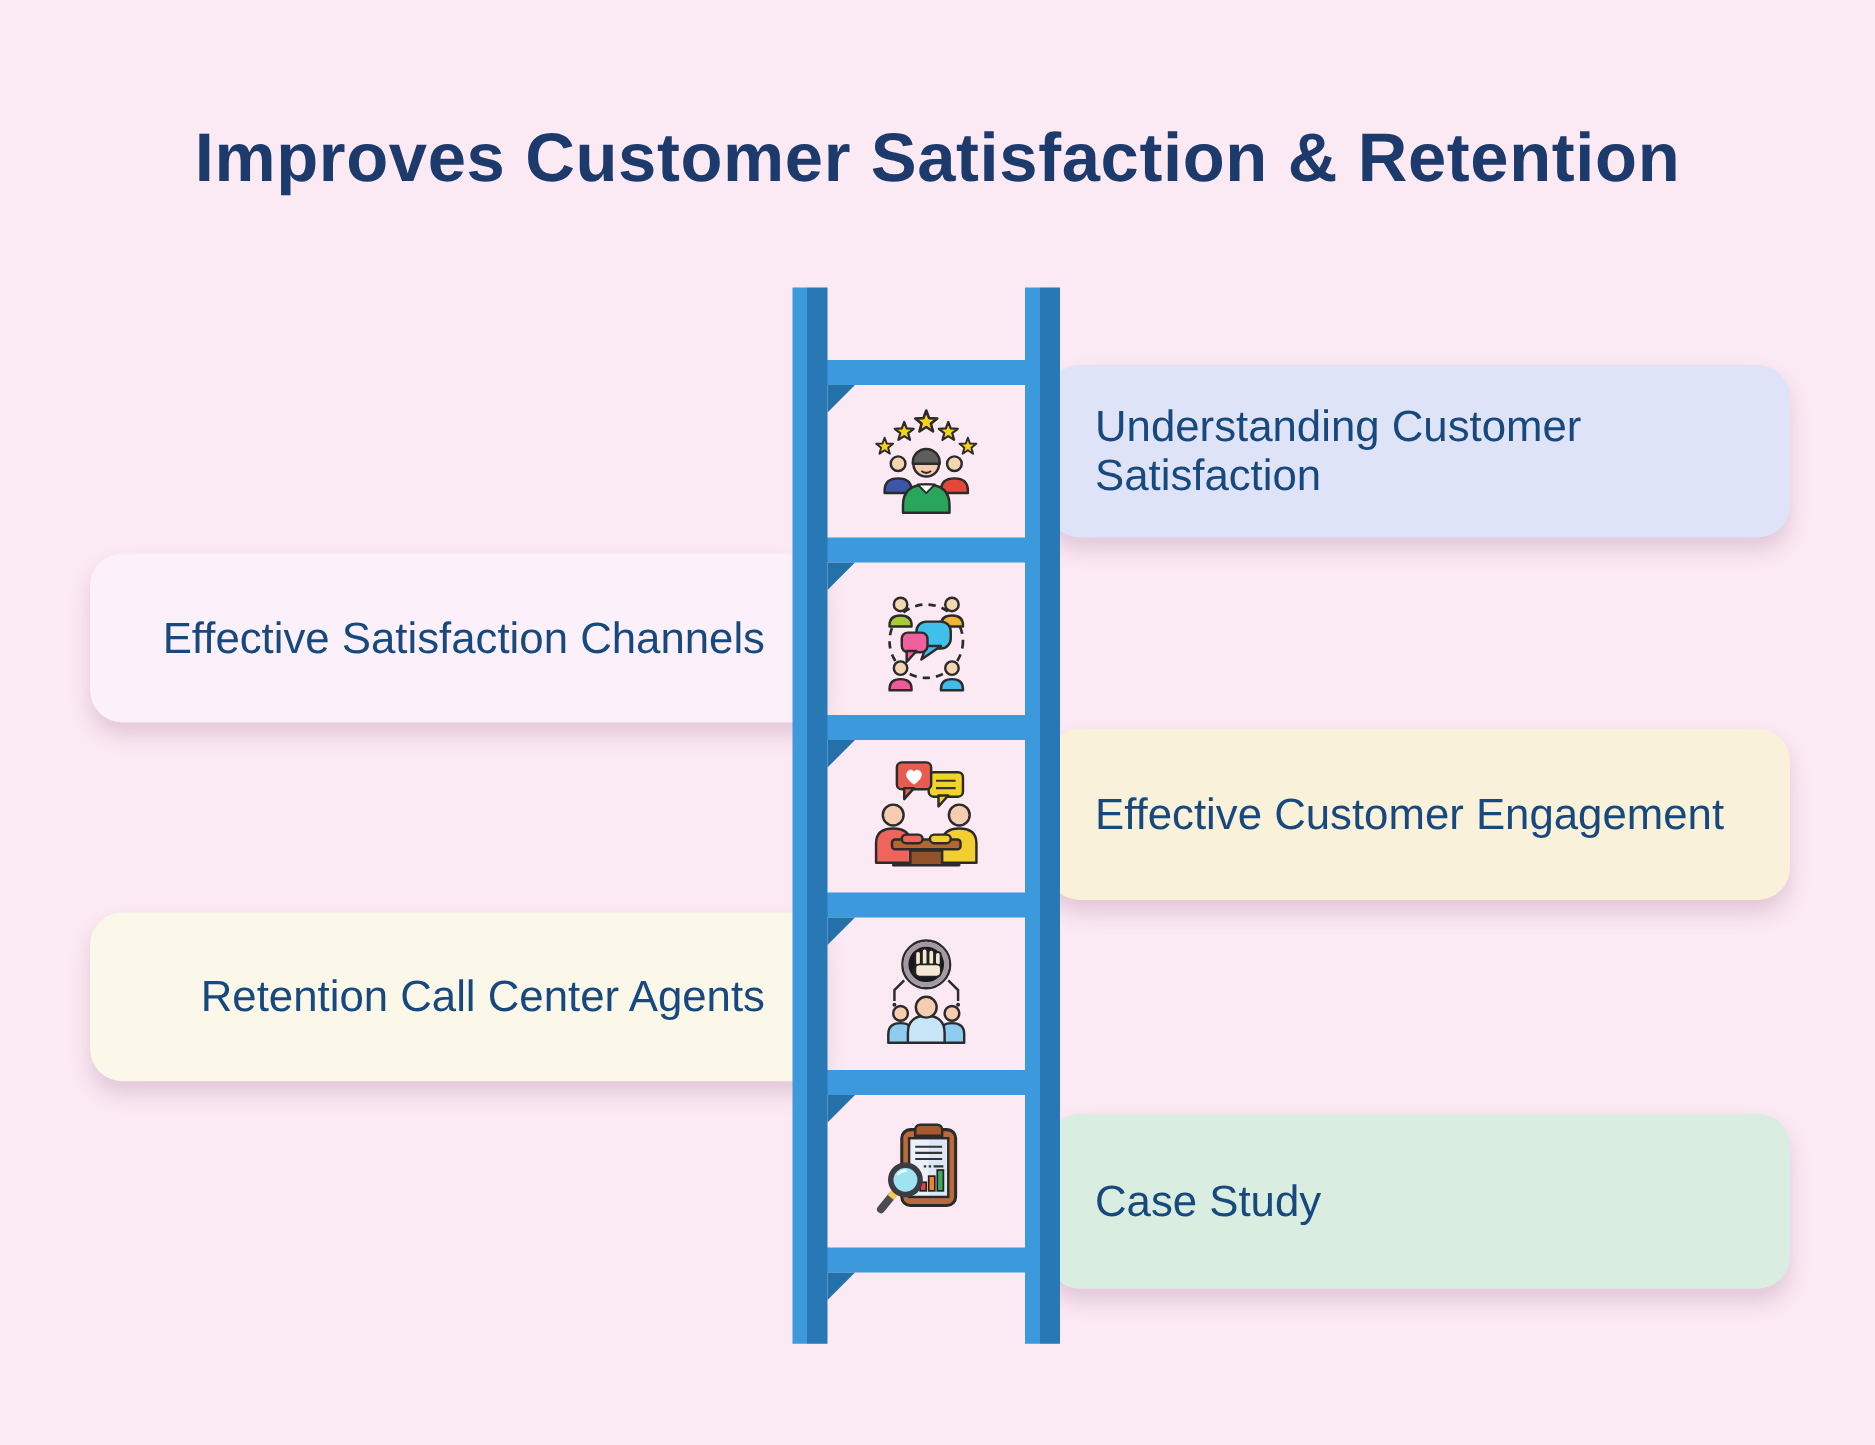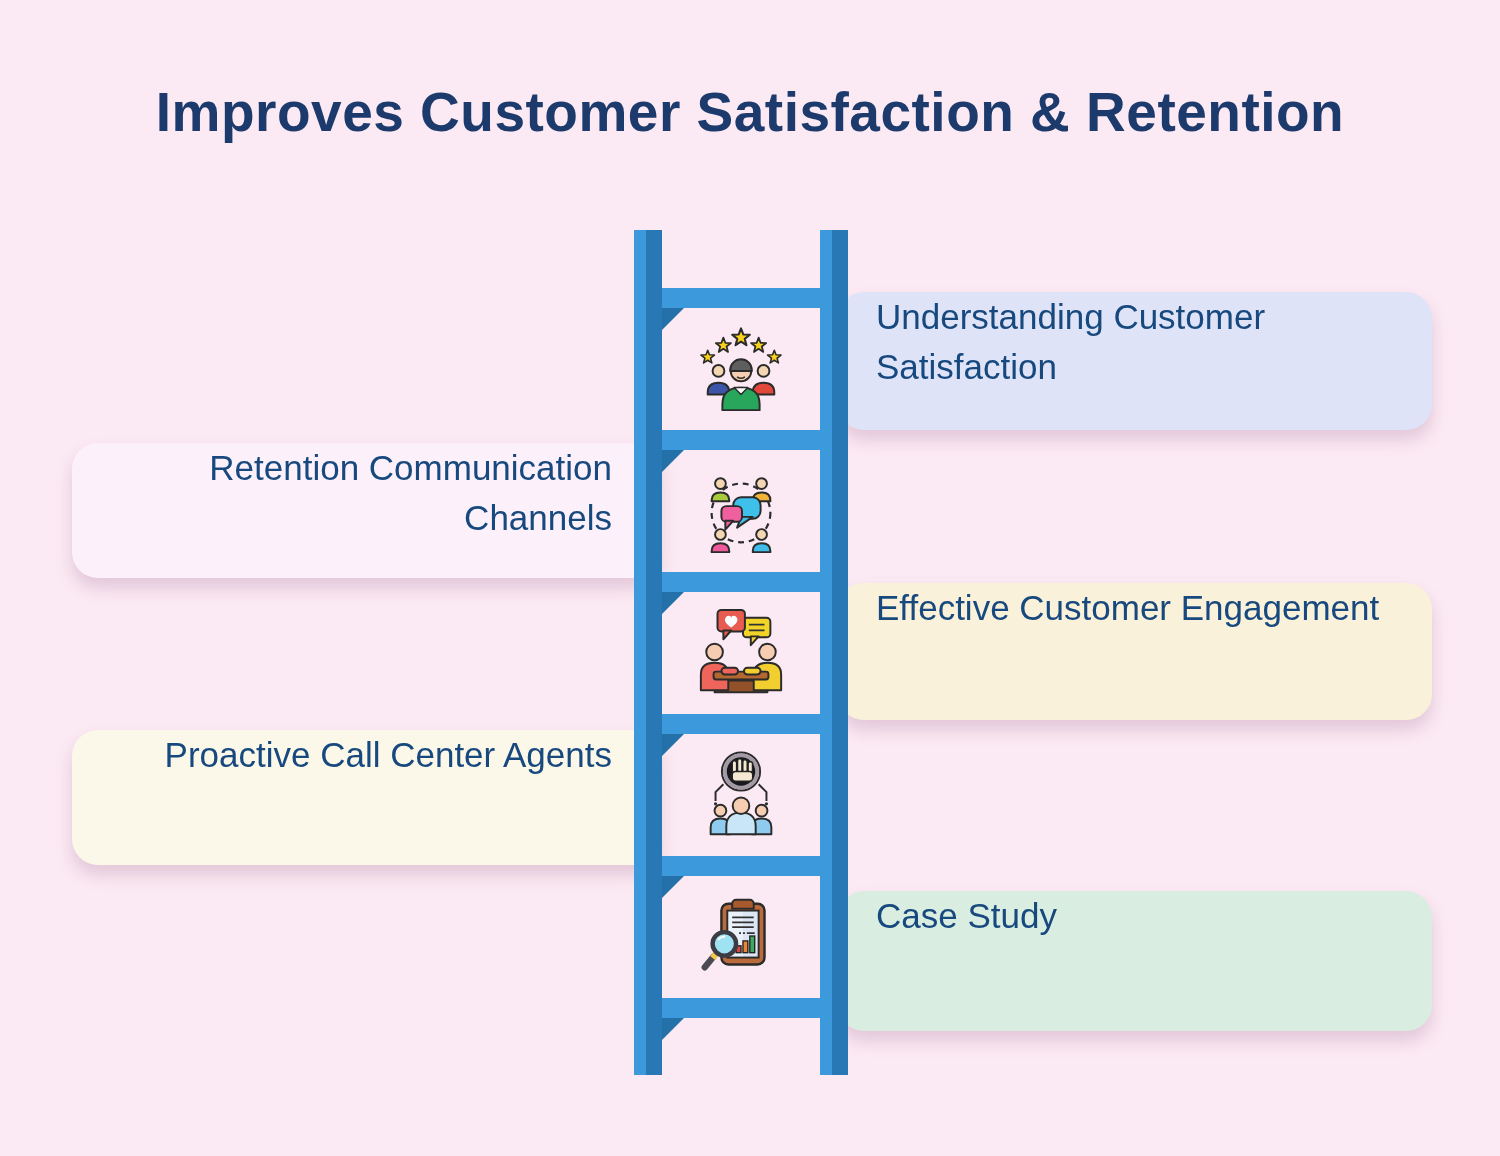--- a/index.html
+++ b/index.html
@@ -5,32 +5,32 @@
   html,body{margin:0;padding:0;background:#e9e9ee;}
   .stage{
     position:relative;
     width:1500px;height:1156px;
     margin:0 auto;
     background:var(--page_bg,#fbe9f3);
     overflow:hidden;
     font-family:"Liberation Sans", sans-serif;
   }
   .title{
-    position:absolute;top:80px;left:0;width:100%;
+    position:absolute;top:94px;left:0;width:100%;
     margin:0;text-align:center;
     font-size:55px;font-weight:700;letter-spacing:.5px;
     color:var(--title_text,#1d3a6d);
   }
   
   .step-box{
-    position:absolute;display:flex;align-items:flex-start;
+    position:absolute;display:flex;align-items:center;
     border-radius:26px;z-index:1;
     box-shadow:0 10px 16px rgba(164,116,150,.28);
     color:var(--label_text,#17497e);
-    font-size:35px;line-height:50px;font-weight:500;
+    font-size:35px;line-height:39px;font-weight:500;
   }
   .step-box.right{left:838px;width:594px;padding-left:38px;box-sizing:border-box;}
   .step-box.left{left:72px;width:588px;justify-content:flex-end;text-align:right;padding-right:48px;box-sizing:border-box;}
   .box-r1{top:292px;height:138px;background:var(--box_lavender);}
   .box-l1{top:443px;height:135px;background:var(--box_pale_pink);}
   .box-r2{top:583px;height:137px;background:var(--box_cream);}
   .box-l2{top:730px;height:135px;background:var(--box_ivory);}
   .box-r3{top:873px;height:140px;background:var(--box_mint);margin-top:18px;}
   
   .rung{
@@ -60,27 +60,27 @@
 <body>
 
 <div class="stage">
 
   <h1 class="title">Improves Customer Satisfaction &amp; Retention</h1>
 
   <div class="step-box right box-r1">
     <span>Understanding Customer Satisfaction</span>
   </div>
   <div class="step-box left box-l1">
-    <span>Retention Communication Channels</span>
+    <span>Effective Satisfaction Channels</span>
   </div>
   <div class="step-box right box-r2">
     <span>Effective Customer Engagement</span>
   </div>
   <div class="step-box left box-l2">
-    <span>Proactive Call Center Agents</span>
+    <span>Retention Call Center Agents</span>
   </div>
   <div class="step-box right box-r3">
     <span>Case Study</span>
   </div>
 
   <div>
     <div class="rung" style="top:288px"></div>
     <div class="rung" style="top:430px"></div>
     <div class="rung" style="top:572px"></div>
     <div class="rung" style="top:714px"></div>

